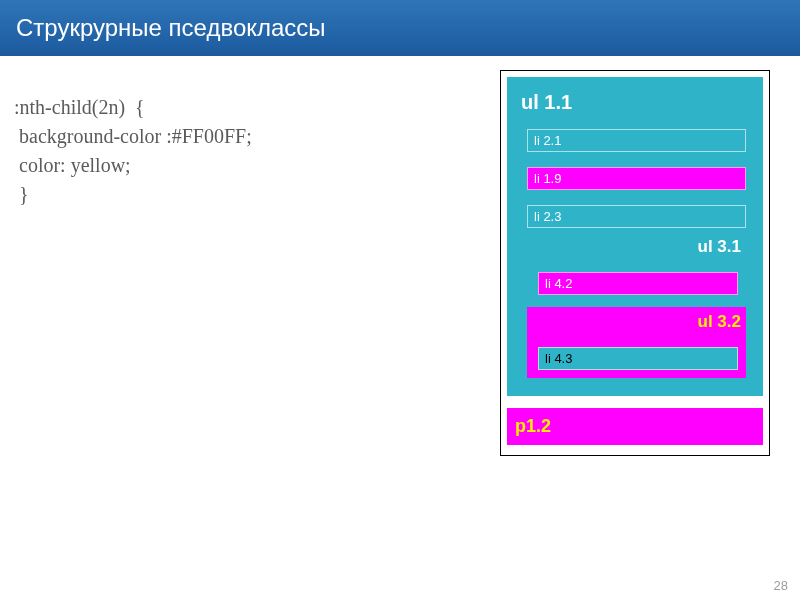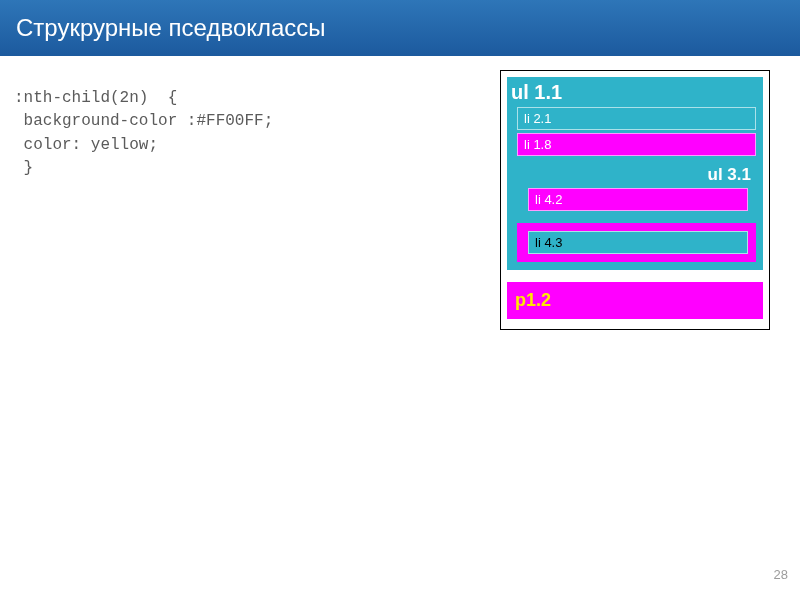--- a/index.html
+++ b/index.html
@@ -15,54 +15,54 @@
     display: flex; align-items: center;
     padding-left: 16px;
     font-size: 24px;
   }
   .body {
     position: relative;
     height: 544px;
     padding: 8px 14px;
   }
   .code {
-    font-family: Liberation Mono, monospace;
-    font-size: 16px;
+    font-family: Liberation Serif, serif;
+    font-size: 20px;
     color: #5b5b5b;
     line-height: 1.45;
     white-space: pre;
   }
   .demo-frame {
     position: absolute;
     right: 30px;
     top: 14px;
     width: 270px;
     border: 1px solid #000;
     padding: 6px 6px 6px 6px;
     background: #fff;
   }
   .box { font-weight: bold; padding: 4px 6px; margin-bottom: 4px; }
-  .li-box { font-weight: normal; font-size: 13px; padding: 3px 6px; margin: 3px 3px 3px 6px; border: 1px solid rgba(255,255,255,0.6); }
+  .li-box { font-weight: normal; font-size: 13px; padding: 3px 6px; margin: 15px 3px 3px 6px; border: 1px solid rgba(255,255,255,0.6); }
   .cyan { background: #2fb3c9; color: #fff; }
   .magenta { background: #ff00ff; color: #fff; }
   .magenta .yellow-txt, .yellow-txt { color: #ffeb00; }
-  .ul1 { padding: 4px; }
+  .ul1 { padding: 14px; }
   .ul1 > .label { font-size: 20px; }
   .ul3 { margin: 4px 3px 4px 6px; padding: 5px; }
   .ul3 > .label { font-size: 17px; text-align: right; }
   .ul32 { }
   .p12 {
     margin-top: 12px;
     padding: 8px 8px;
     font-size: 18px;
   }
   .page-num {
     position: absolute;
     right: 12px;
-    bottom: 18px;
+    bottom: 7px;
     color: #9c9c9c;
     font-size: 13px;
   }
 </style>
 </head>
 <body>
 
 <div class="slide">
   <div class="titlebar">
     <span>Струкрурные пседвоклассы</span>
@@ -75,28 +75,30 @@
 <span> color: yellow;</span>
 <span> }</span>
     </div>
 
     <div class="demo-frame">
 
       <div class="box cyan ul1">
         <div class="label">ul 1.1</div>
 
         <div class="li-box cyan">li 2.1</div>
-        <div class="li-box magenta">li 1.8</div>
+        <div class="li-box magenta">li 1.9</div>
+        <div class="li-box cyan">li 2.3</div>
 
         <div class="box cyan ul3">
           <div class="label">ul 3.1</div>
           <div class="li-box magenta">li 4.2</div>
         </div>
 
         <div class="box magenta ul3 ul32">
+          <div class="label yellow-txt">ul 3.2</div>
           <div class="li-box cyan" style="color:#000000;">li 4.3</div>
         </div>
       </div>
 
       <div class="box magenta p12">
         <span class="yellow-txt">p1.2</span>
       </div>
 
     </div>
 

